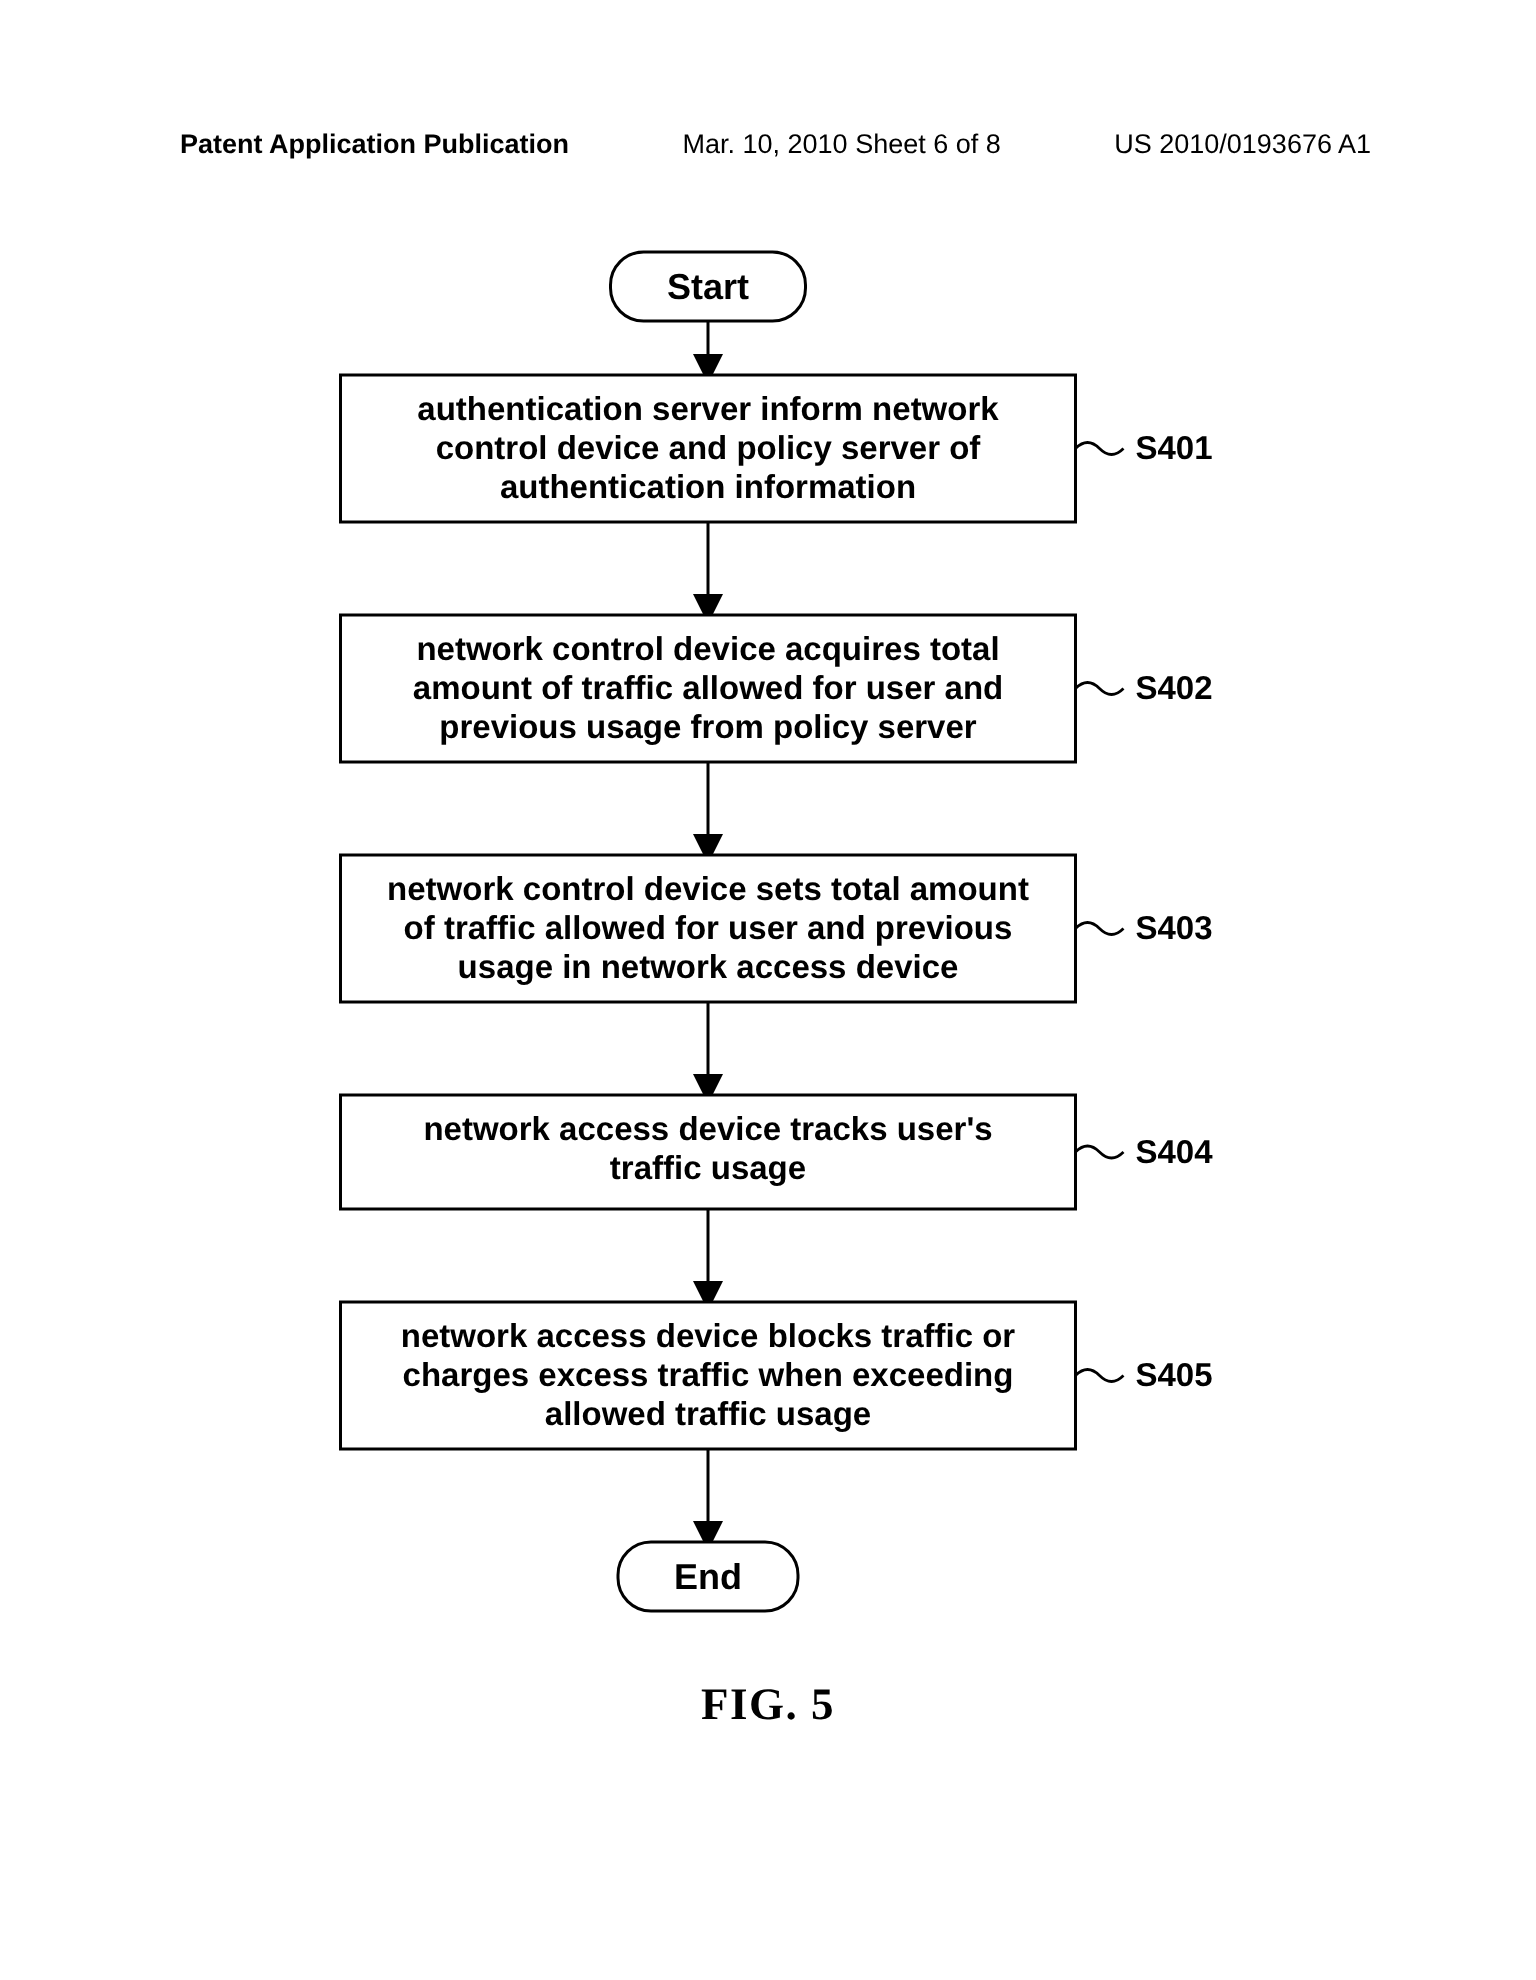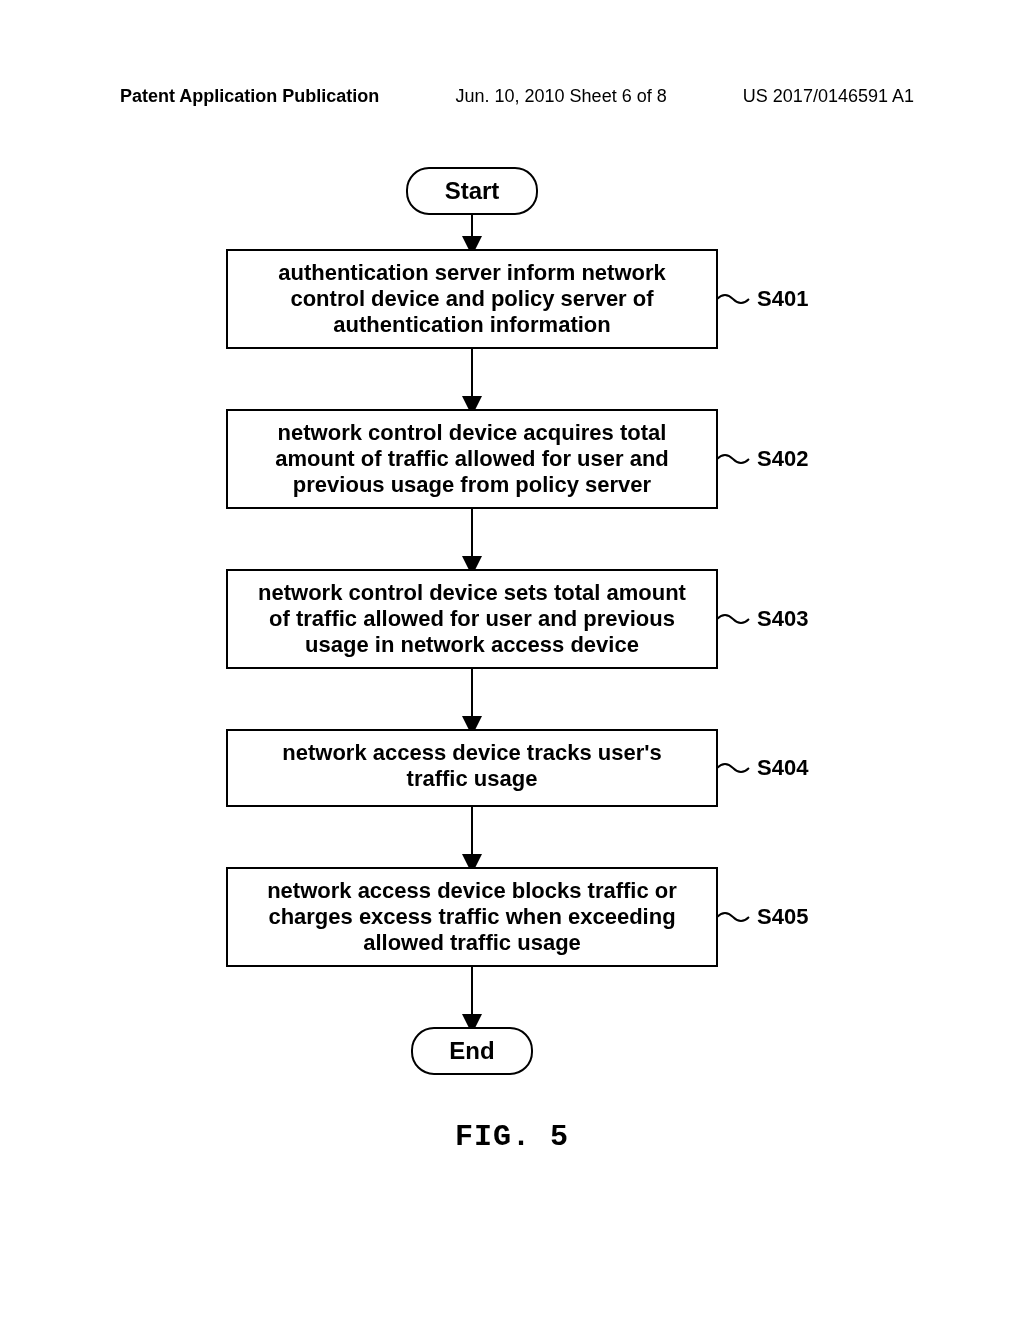--- a/index.html
+++ b/index.html
@@ -78,34 +78,34 @@
   }
   .tilde {
     stroke: #000;
     stroke-width: 1.8;
     fill: none;
   }
   .fig-label {
     position: absolute;
     left: 0; right: 0;
     text-align: center;
-    font-family: Liberation Mono, monospace;
+    font-family: Liberation Serif, serif;
     font-size: 30px;
     font-weight: 700;
     letter-spacing: 1px;
   }
 </style>
 </head>
 <body>
 
 <div class="page">
   <div class="header">
     <span class="left">Patent Application Publication</span>
-    <span class="mid">Jun. 10, 2010  Sheet 6 of 8</span>
-    <span class="right">US 2017/0146591 A1</span>
+    <span class="mid">Mar. 10, 2010  Sheet 6 of 8</span>
+    <span class="right">US 2010/0193676 A1</span>
   </div>
 
   <div class="flow">
     <svg class="svg-wrap" width="820" height="1020" viewBox="0 0 820 1020">
       <defs>
         <marker id="ah" markerWidth="10" markerHeight="10" refX="6" refY="5" orient="auto">
           <path d="M0,0 L10,5 L0,10 Z" class="arrow-head"></path>
         </marker>
       </defs>
 

